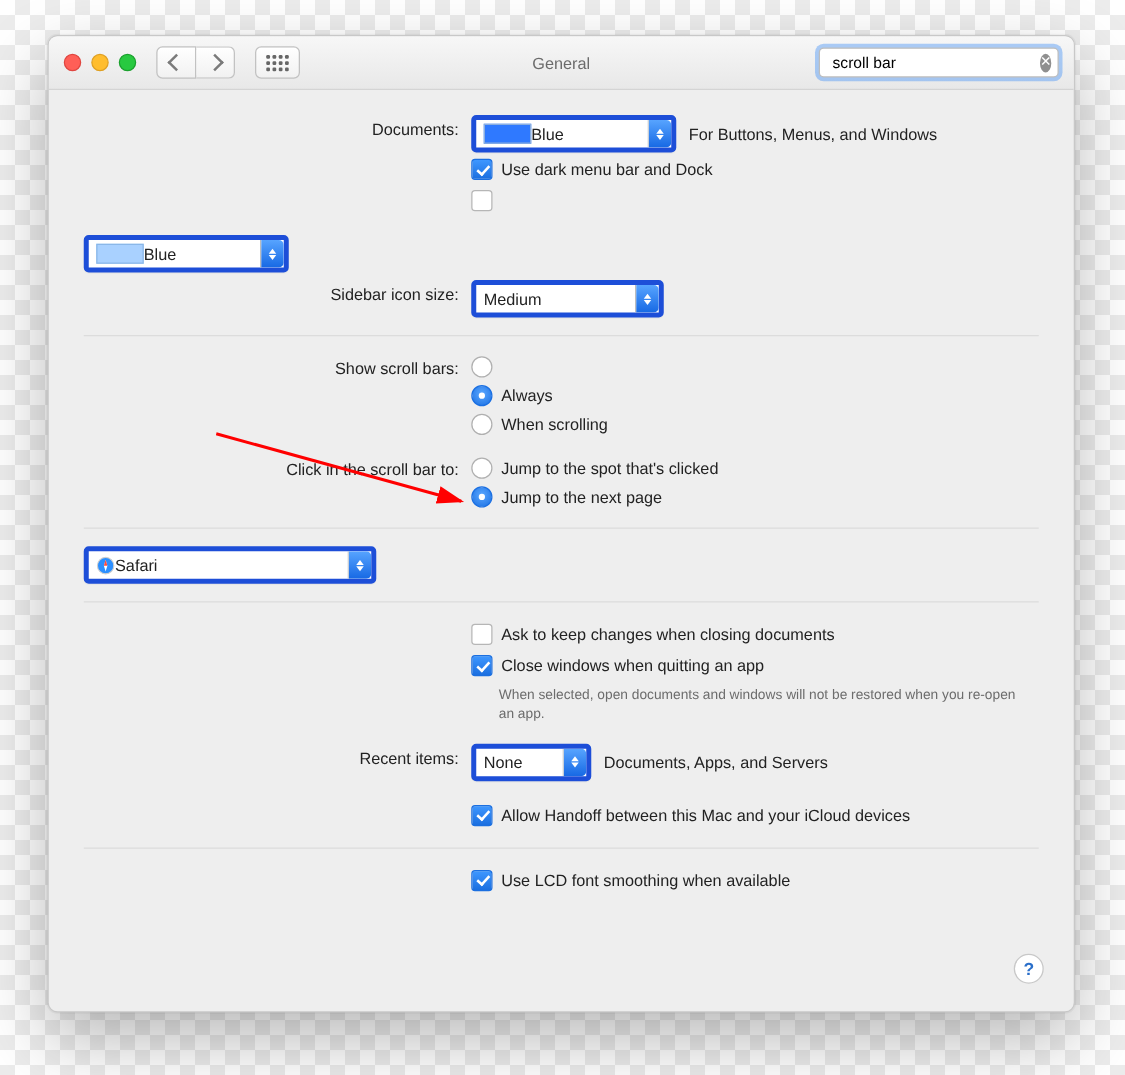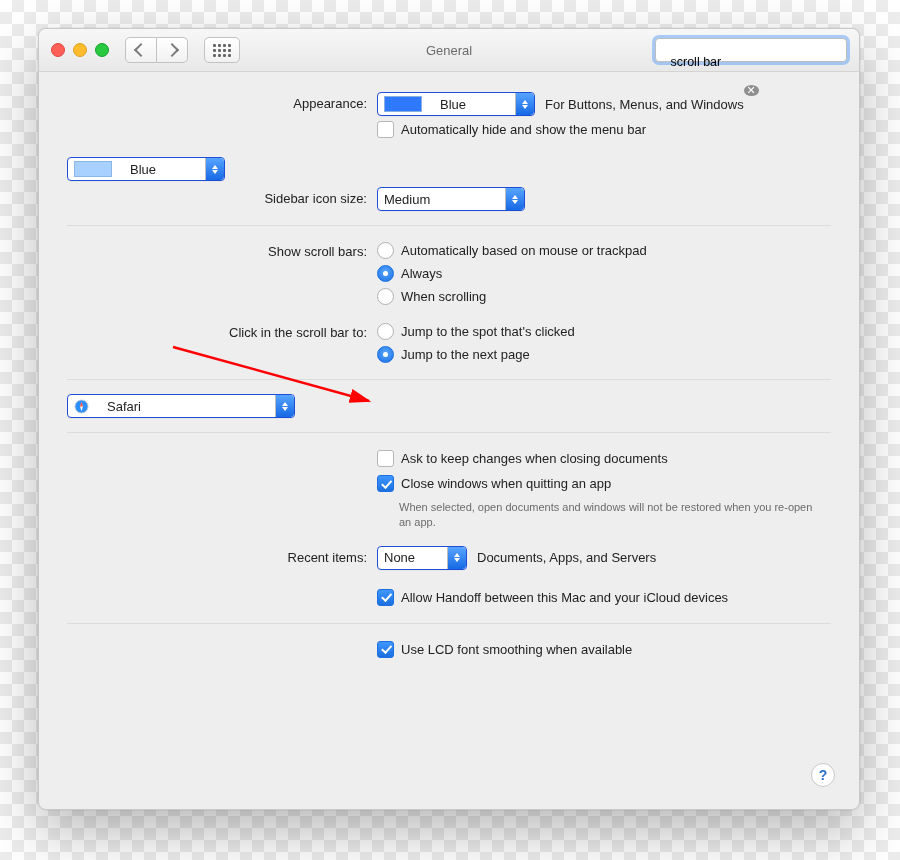--- a/index.html
+++ b/index.html
@@ -41,39 +41,38 @@
   .nav .tbtn:last-child{border-top-left-radius:0;border-bottom-left-radius:0;border-left:none}
   .grid-btn{width:34px;margin-left:6px}
   .grid-dots{display:grid;grid-template-columns:repeat(4,3px);grid-template-rows:repeat(3,3px);gap:2px}
   .grid-dots i{width:3px;height:3px;background:#666;border-radius:1px;display:block}
   .chev{width:8px;height:8px;border:solid #7a7a7a;border-width:0 2px 2px 0;display:inline-block}
   .chev.l{transform:rotate(135deg)}
   .chev.r{transform:rotate(-45deg)}
   .title{flex:none;margin:0 auto 0 0;color:#6b6b6b;font-size:13px;position:absolute;left:50%;transform:translateX(-50%)}
   .search{
     margin-left:auto;width:180px;height:22px;border:1px solid #bdbdbd;border-radius:4px;
-    background:#fff;display:flex;align-items:center;padding:0 5px;gap:15px;
+    background:#fff;display:flex;align-items:center;padding:0 5px;gap:3px;
     box-shadow:0 0 0 3px rgba(78,151,247,.45);
-    flex-direction:column;
   }
   .search svg{width:12px;height:12px;opacity:.65}
   .search input{border:0;outline:0;flex:1;font-size:12.5px;background:transparent}
   .clear{width:15px;height:15px;border-radius:50%;background:#8f8f8f;color:#fff;display:flex;align-items:center;justify-content:center;font-size:11px;line-height:1}
   
   .content{padding:20px 28px 18px 28px}
   .row{display:flex;align-items:flex-start;margin-bottom:6px}
   .lbl{width:300px;text-align:right;padding-right:10px;padding-top:4px;white-space:nowrap}
   .ctrl{flex:1;display:flex;flex-direction:column;gap:2px}
   .inline{display:flex;align-items:center;gap:10px}
   hr.sep{border:none;border-top:1px solid #dcdcdc;margin:14px 0}
   
   .popup{
-    position:relative;height:22px;border:1px solid #1d4ed8;border-radius:4px;
+    position:relative;height:22px;border:4px solid #1d4ed8;border-radius:4px;
     background:#fff;display:flex;align-items:center;padding:0 22px 0 6px;
-    box-shadow:0 1px 0 rgba(0,0,0,.03);font-size:13px;gap:18px;
+    box-shadow:0 1px 0 rgba(0,0,0,.03);font-size:13px;gap:0;
   }
   .popup .caps{
     position:absolute;right:0;top:0;bottom:0;width:18px;border-left:1px solid #bdbdbd;
     border-top-right-radius:4px;border-bottom-right-radius:4px;
     background:linear-gradient(#57a4ff,#1769e4);
     display:flex;flex-direction:column;align-items:center;justify-content:center;gap:1px;
   }
   .tri{width:0;height:0;border-left:3.5px solid transparent;border-right:3.5px solid transparent}
   .tri.up{border-bottom:4px solid #fff}
   .tri.dn{border-top:4px solid #fff}
@@ -139,36 +138,39 @@
           <line x1="10.2" y1="10.2" x2="14" y2="14" stroke="#555" stroke-width="1.8" stroke-linecap="round"></line>
         </svg>
       <input value="scroll bar" style="">
       <div class="clear">✕</div>
     </div>
   </div>
 
   <div class="content">
 
     <div class="row">
-      <div class="lbl">Appearance:</div>
+      <div class="lbl">Documents:</div>
       <div class="ctrl">
         <div class="inline">
           <div class="popup" style="width:128px">
             <span class="swatch" style="background:#2f79ff"></span>
             <span>Blue</span>
             <span class="caps">
                 <span class="tri up"></span>
                 <span class="tri dn"></span>
               </span>
           </div>
           <span>For Buttons, Menus, and Windows</span>
         </div>
         <label class="check">
+          <span class="cb on"></span>
+          <span>Use dark menu bar and Dock</span>
+        </label>
+        <label class="check">
           <span class="cb"></span>
-          <span>Automatically hide and show the menu bar</span>
         </label>
       </div>
     </div>
 
     <div style="height:10px"></div>
 
     <div class="row">
       <div class="ctrl">
         <div class="popup" style="width:128px">
           <span class="swatch" style="background:#a9d1ff;border-color:#8ab7e8"></span>
@@ -194,21 +196,20 @@
       </div>
     </div>
 
     <hr class="sep">
 
     <div class="row">
       <div class="lbl">Show scroll bars:</div>
       <div class="ctrl">
         <label class="radio">
             <span class="rb"></span>
-            <span>Automatically based on mouse or trackpad</span>
           </label>
         <label class="radio">
             <span class="rb on"></span>
             <span>Always</span>
           </label>
         <label class="radio">
             <span class="rb"></span>
             <span>When scrolling</span>
           </label>
       </div>

